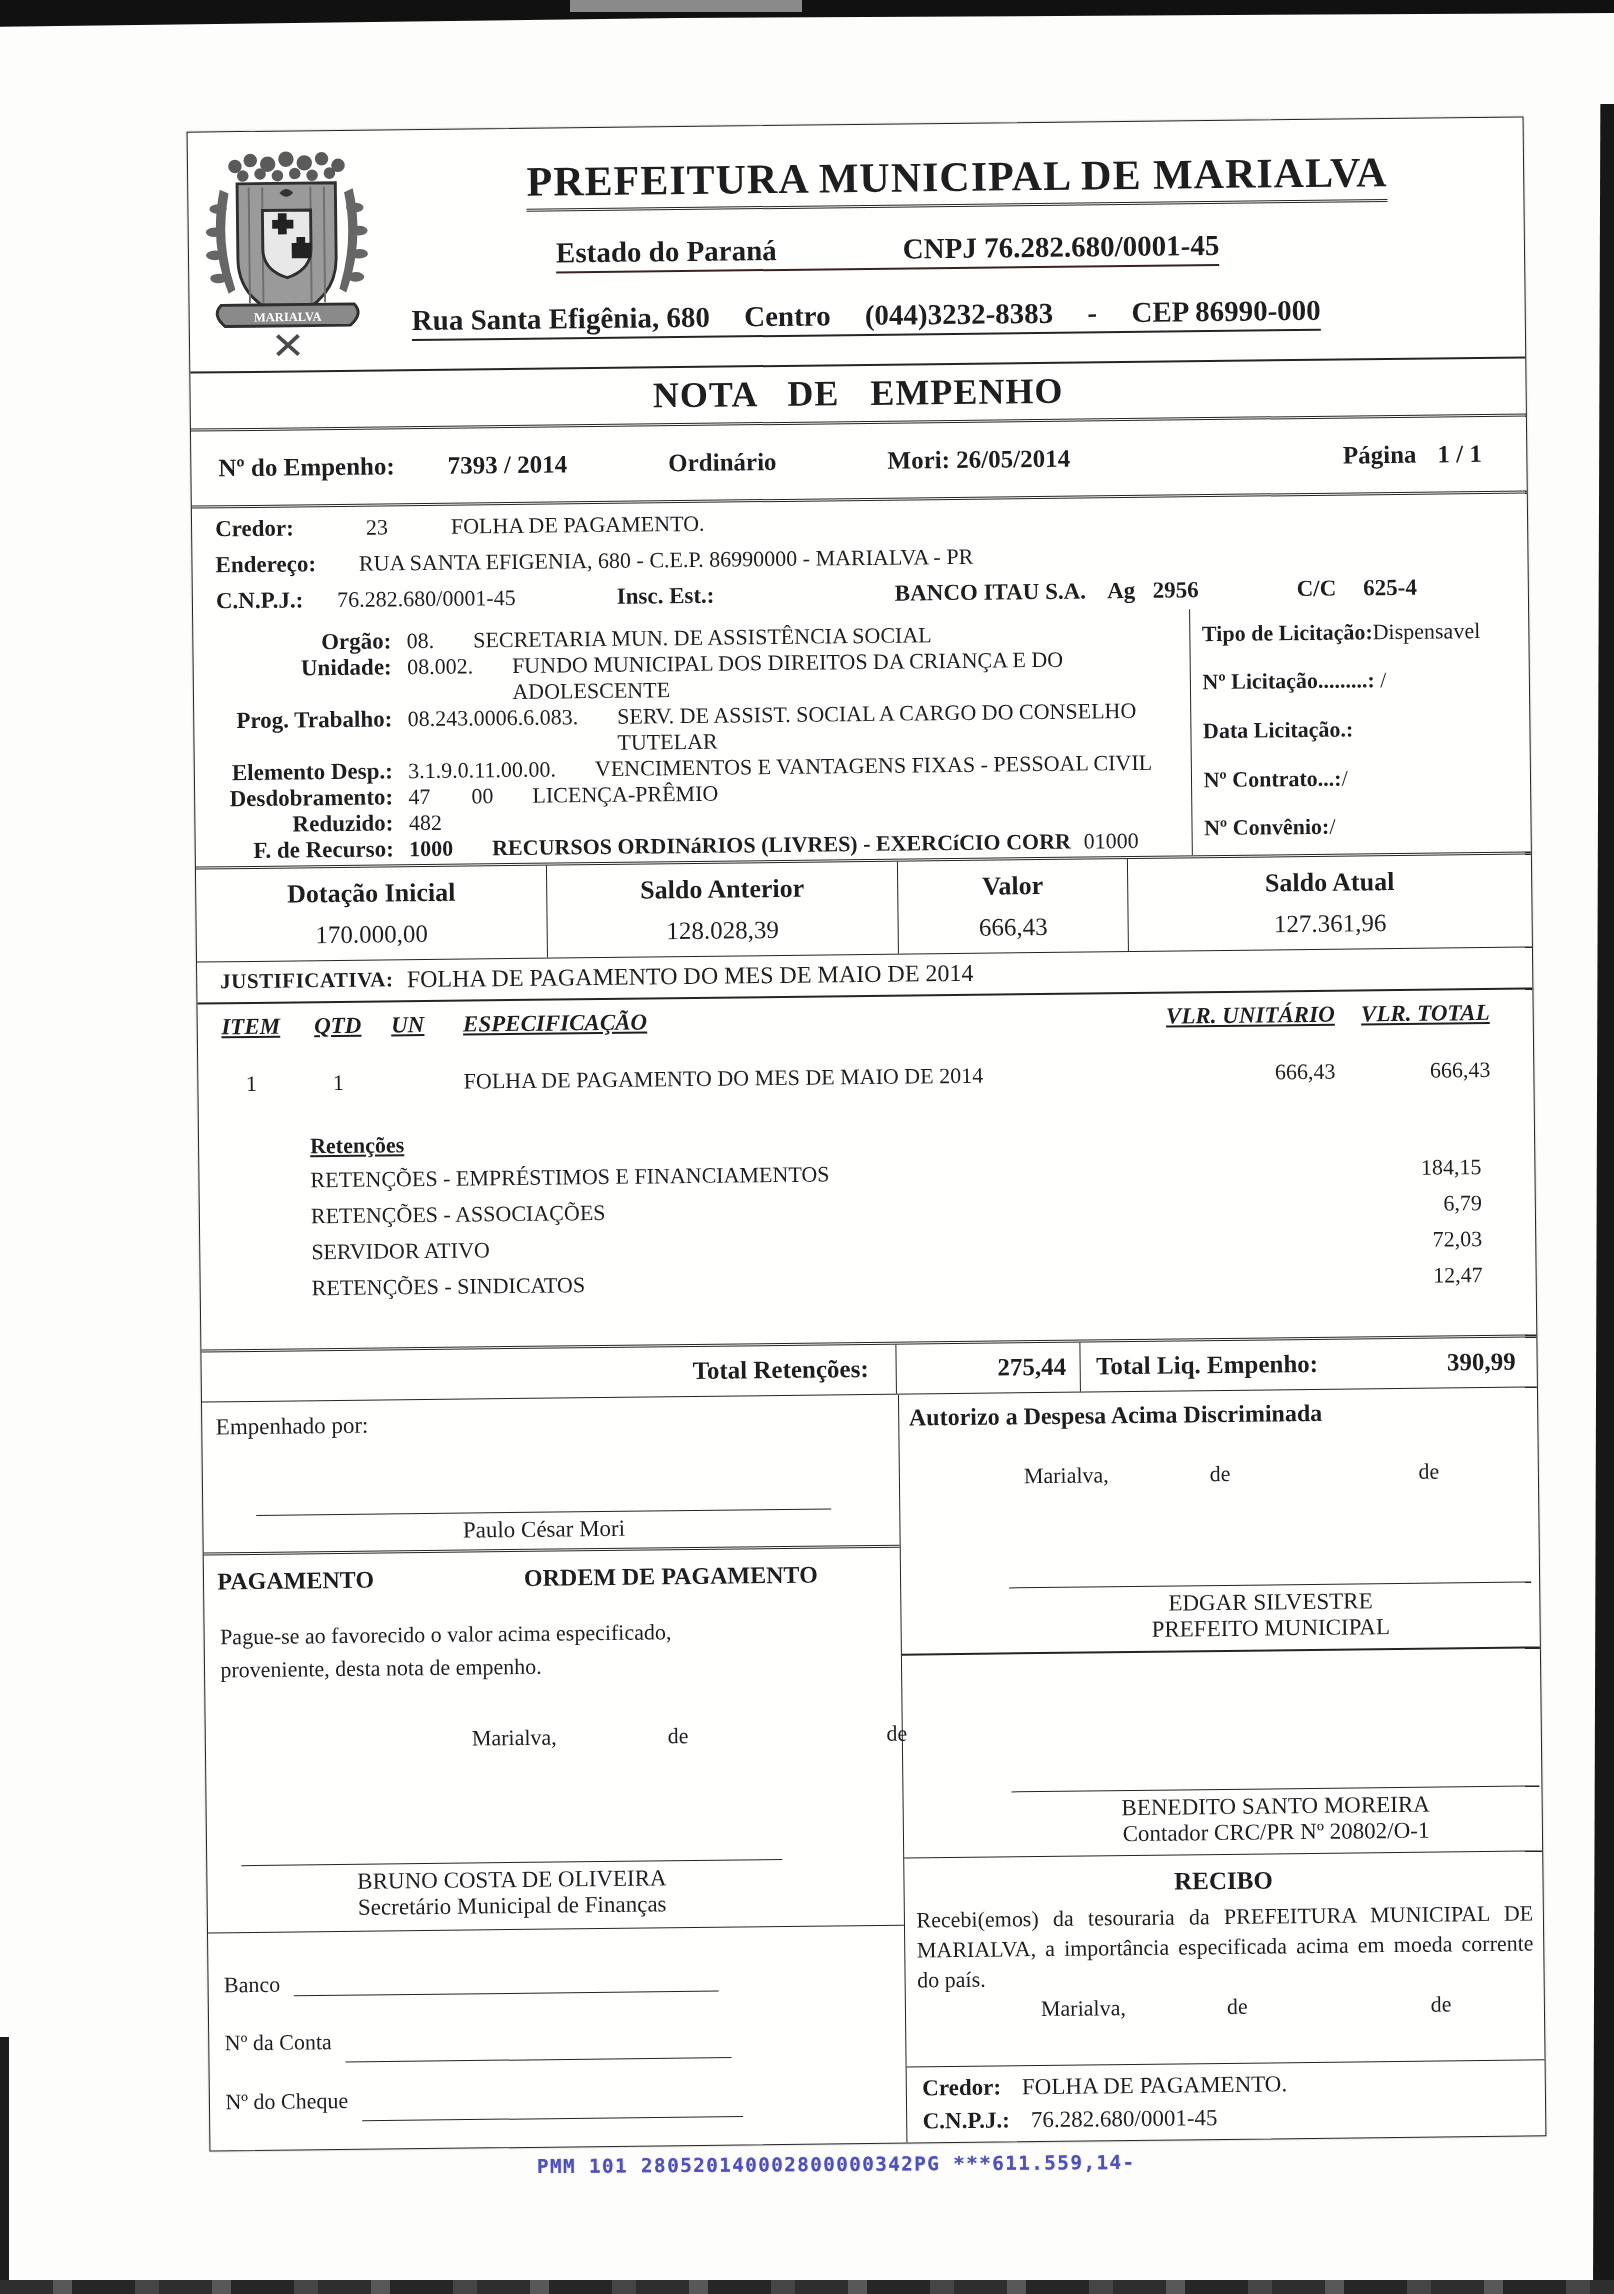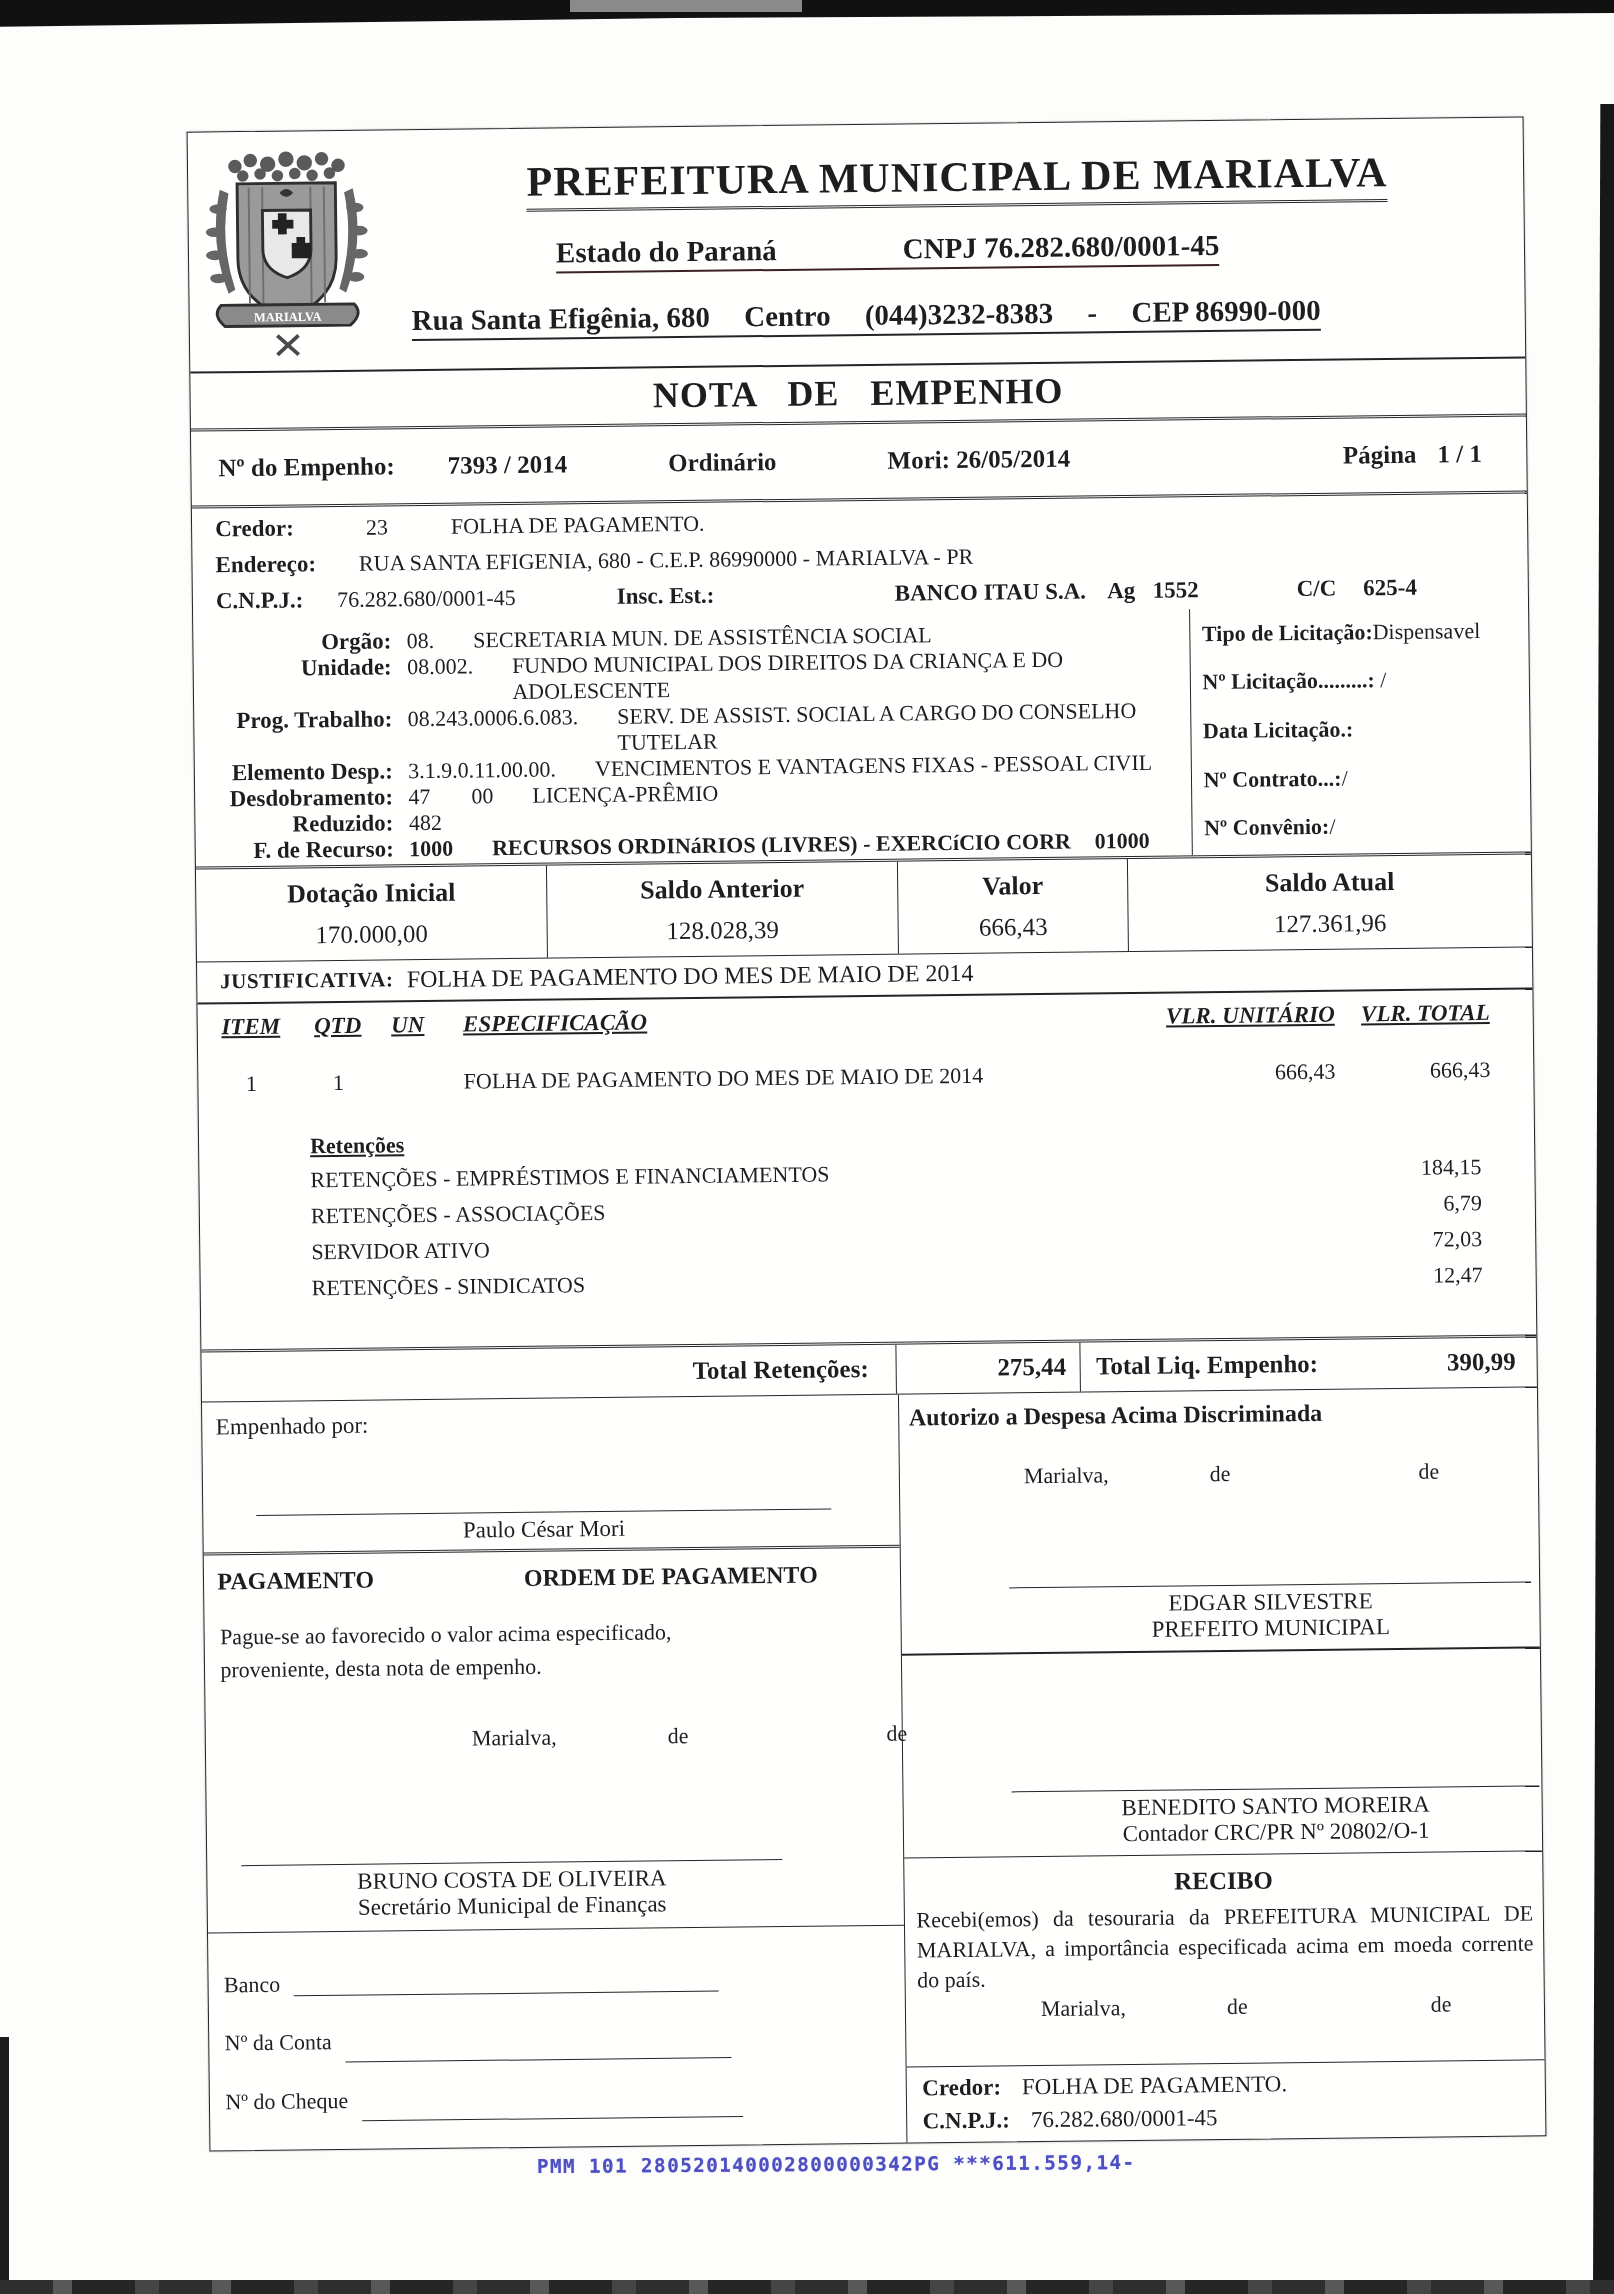--- a/index.html
+++ b/index.html
@@ -66,21 +66,21 @@
   #bank-cc-label { margin-left:98px; } #bank-cc { margin-left:27px;text-align:center; }
   
   #orgao-section { height:249px; border-bottom:3.9px double #242424; display:flex; }
   #orgao-left { width:996px; padding:9.7px 0 7.7px 0; display:flex; flex-direction:column; justify-content:space-between; }
   .org-row { display:flex; align-items:baseline; font-size:22px; }
   .org-label { width:198px; text-align:right; font-weight:700; font-size:23px; flex:none; }
   .org-code { margin-left:15.4px; }
   .org-code2 { margin-left:41px; }
   .org-desc { margin-left:39px; }
   .org-desc.b { font-weight:700; }
-  .org-extra { margin-left:auto; margin-right:42px; font-weight:700; }
+  .org-extra { margin-left:auto; margin-right:53px; font-weight:400; }
   #licitacao { flex:1; border-left:1.9px solid #242424; padding:11.6px 5.8px 13.5px 11.6px;
     display:flex; flex-direction:column; justify-content:space-between; font-size:22px; }
   .lic-label { font-weight:700; }
   
   #amounts { height:93px; border-bottom:1.9px solid #242424; display:flex; text-align:center; }
   .amt-col { display:flex; flex-direction:column; justify-content:space-evenly; height:100%; }
   .amt-col + .amt-col { border-left:1.9px solid #242424; }
   .amt-h { font-size:26px; font-weight:700; }
   .amt-v { font-size:25px; }
   #amt0{width:350px;} #amt1{width:351px;} #amt2{width:230px;} #amt3{flex:1;}
@@ -253,21 +253,21 @@
         <span id="endereco-label">Endereço:</span>
         <span id="endereco-value">RUA SANTA EFIGENIA, 680  -  C.E.P. 86990000  -  MARIALVA  -  PR</span>
       </div>
       <div class="cred-row">
         <span class="cred-label">C.N.P.J.:</span>
         <span id="cnpj-value">76.282.680/0001-45</span>
         <span id="insc-label" class="cred-label">Insc. Est.:</span>
         <span id="bank-group">
           <span>BANCO ITAU S.A.</span>
           <span id="bank-ag-label">Ag</span>
-          <span id="bank-ag">1552</span>
+          <span id="bank-ag">2956</span>
           <span id="bank-cc-label">C/C</span>
           <span id="bank-cc">625-4</span>
         </span>
       </div>
     </div>
 
     <div id="orgao-section">
       <div id="orgao-left">
         <div class="org-row">
           <span class="org-label">Orgão:</span>

